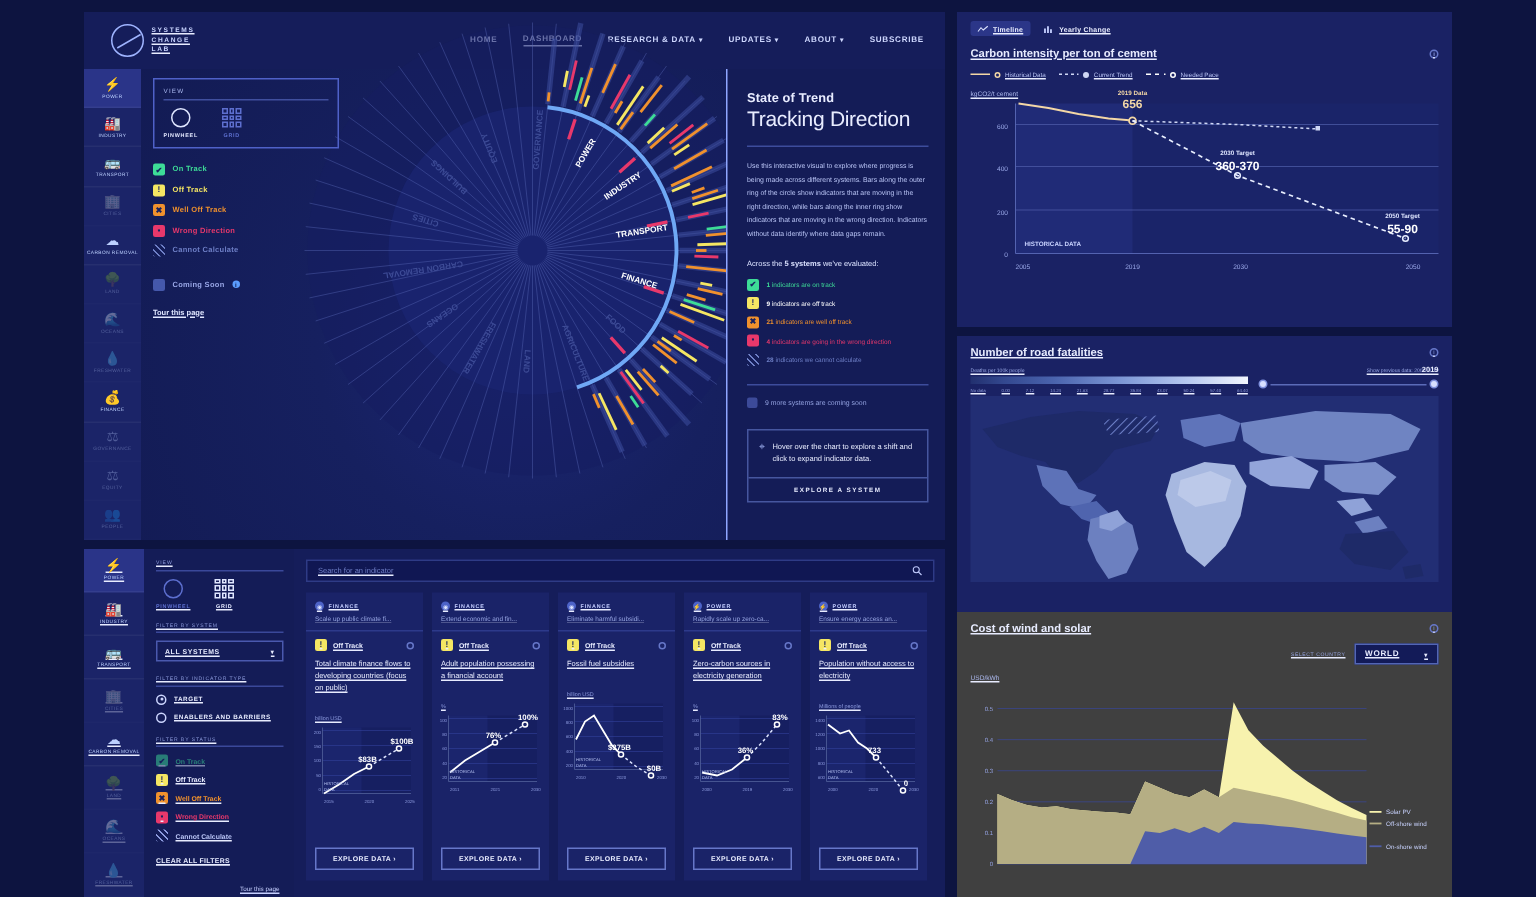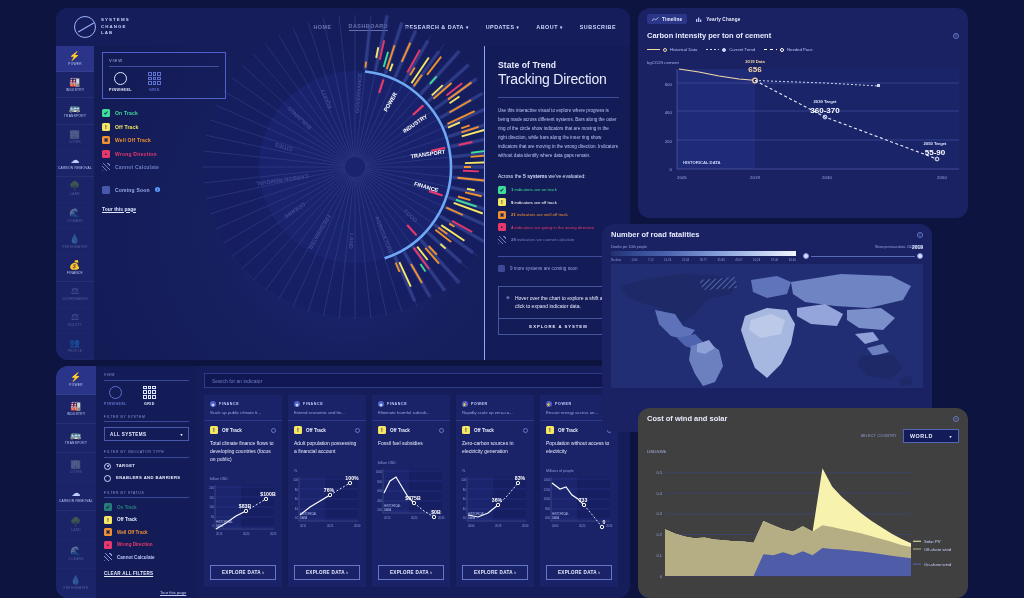--- a/index.html
+++ b/index.html
@@ -3,21 +3,21 @@
 <meta charset="utf-8">
 <style>
   * { box-sizing: border-box; margin:0; padding:0; }
   html,body { background:#0d1440; }
   body {
     width:1024px; height:598px; position:relative; overflow:hidden;
     font-family:"Liberation Sans", sans-serif;
     color:#e8ecff;
     background:#0d1440;
   }
-  .panel { position:absolute; border-radius:12px; overflow:hidden; }
+  .panel { position:absolute; border-radius:0; overflow:hidden;text-decoration:underline; }
 
   
   #main-dash { left:56px; top:8px; width:574px; height:352px; background:#151d5a; }
   #topbar { height:38px; background:#151d5a; display:flex; align-items:center; position:relative;}
   .logo-wrap { display:flex; align-items:center; gap:5px; margin-left:18px; }
   .logo-mark { width:22px; height:22px; border-radius:50%; border:1.4px solid #9fb4ff; position:relative; }
   .logo-mark:before{content:"";position:absolute;left:2px;top:10px;width:18px;height:1.2px;background:#9fb4ff;transform:rotate(-30deg);}
   .logo-txt { font-size:4.4px; line-height:1.5; letter-spacing:1.1px; color:#c9d4ff; font-weight:700; }
   .nav { position:absolute; right:14px; display:flex; gap:17px; align-items:center; }
   .nav-item { font-size:5.4px; letter-spacing:.5px; color:#cfd8ff; font-weight:700; white-space:nowrap;}
@@ -120,21 +120,21 @@
   .tab.active { background:#2b3688; }
   .chart-title { font-size:7.5px; font-weight:700; margin-top:7px; display:flex; justify-content:space-between; align-items:center;}
   .ttl-info { width:6px;height:6px;border-radius:50%;border:.8px solid #6677c9; font-size:4px; display:flex;align-items:center;justify-content:center;color:#8fa0e0;}
   .clegend { display:flex; gap:9px; margin-top:7px; }
   .cl-item { display:flex; align-items:center; gap:3px; font-size:4.2px; color:#b9c4f5;}
   .cl-line { width:13px; height:1.4px; }
   .cl-dot { width:4px;height:4px;border-radius:50%;border:1.2px solid; }
   .ylab { font-size:4.4px; color:#aab6ea; margin-top:8px;}
   #cementplot { position:relative; height:120px; margin-top:2px;}
 
-  #roadmap { left:602px; top:224px; width:330px; height:208px; background:#1a2264; padding:6px 9px 0;}
+  #roadmap { left:638px; top:224px; width:330px; height:208px; background:#1a2264; padding:6px 9px 0;}
   .rm-head { display:flex; justify-content:space-between; align-items:center;}
   .rm-ctrls { display:flex; align-items:flex-start; gap:7px; margin-top:6px; justify-content:space-between;}
   .scale-wrap { flex:1; max-width:192px;}
   .scale-lbl { font-size:3.4px; color:#97a5e2; }
   .scale-bar { height:5px; margin-top:2px; background:linear-gradient(90deg,#22306f 0%, #33488f 12%, #4a63ad 30%, #7e98d6 55%, #b6c8ef 78%, #f2f6ff 100%); }
   .scale-ticks { display:flex; justify-content:space-between; margin-top:1.5px;}
   .scale-ticks span { font-size:2.9px; color:#8b99d8;}
   .yr-wrap { text-align:right;}
   .yr-lbl { font-size:3.4px; color:#97a5e2;}
   .slider { position:relative; height:9px; width:120px; margin-top:3px;}

